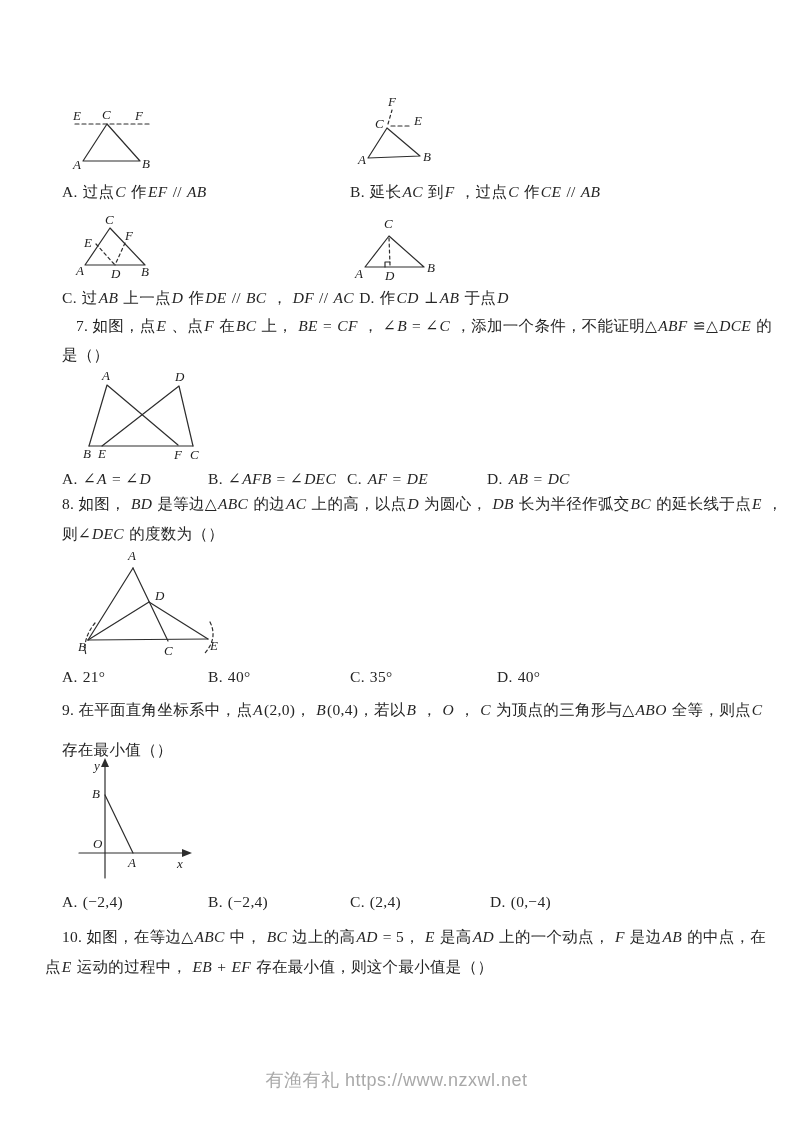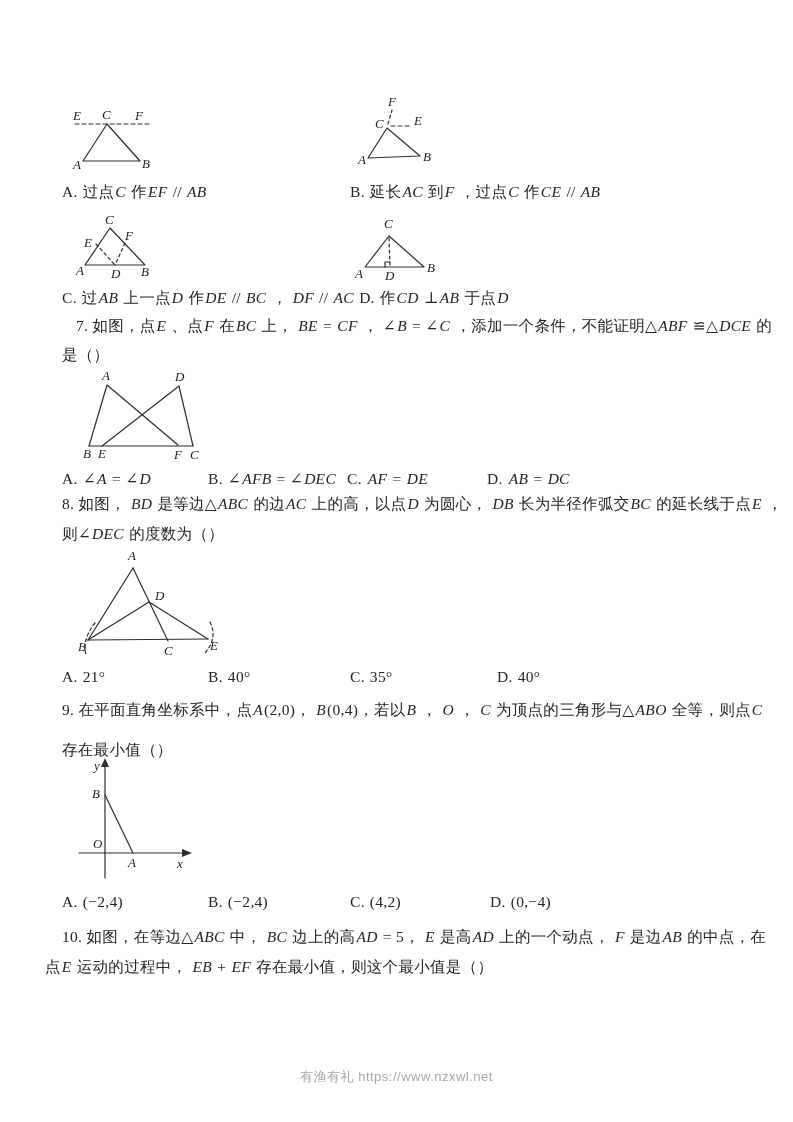--- a/index.html
+++ b/index.html
@@ -13,21 +13,21 @@
   .opt .lbl{margin-right:5px}
   .optabs{position:absolute;font-size:15.5px;letter-spacing:.3px;white-space:nowrap}
   [data-math] i{font-style:italic;margin:0 1px;font-family:"Liberation Serif",serif}
   svg.fig{position:absolute;overflow:visible}
   svg.fig path,svg.fig polyline{fill:none;stroke:#2d2d2d;stroke-width:1.2;stroke-linecap:round;stroke-linejoin:round}
   svg.fig .arrow{fill:#2d2d2d;stroke:none}
   svg.fig text{font:italic 13px "Liberation Serif","DejaVu Serif",serif;fill:#1d1d1d}
   .footer{
     position:absolute;top:1068px;left:0;width:100%;text-align:center;
     font-family:"Liberation Sans","DejaVu Sans",sans-serif;
-    font-size:13px;color:#a8a8a8;letter-spacing:.5px
+    font-size:18px;color:#a8a8a8;letter-spacing:.5px
   }
   .footer a{color:#a8a8a8;text-decoration:none}
 </style>
 </head>
 <body>
 
 <svg class="fig" style="left:70px;top:108px" width="92" height="64" viewBox="0 0 92 64">
   <path d="M5,16 H80" stroke-dasharray="4,3"></path>
   <path d="M13,53 L37,16 L70,53 Z"></path>
   <text x="3" y="12">E</text>
@@ -201,21 +201,21 @@
 </div>
 <div class="optabs" style="left:208px;top:893px">
   <span class="opt">
       <span class="lbl">B.</span>
       <span data-math="1">(−2,4)</span>
     </span>
 </div>
 <div class="optabs" style="left:350px;top:893px">
   <span class="opt">
       <span class="lbl">C.</span>
-      <span data-math="1">(4,2)</span>
+      <span data-math="1">(2,4)</span>
     </span>
 </div>
 <div class="optabs" style="left:490px;top:893px">
   <span class="opt">
       <span class="lbl">D.</span>
       <span data-math="1">(0,−4)</span>
     </span>
 </div>
 
 <div class="tline" data-math="1" style="left:62px;top:927px">10. 如图，在等边△<i>ABC</i> 中， <i>BC</i> 边上的高<i>AD</i> = 5， <i>E</i> 是高<i>AD</i> 上的一个动点， <i>F</i> 是边<i>AB</i> 的中点，在</div>

